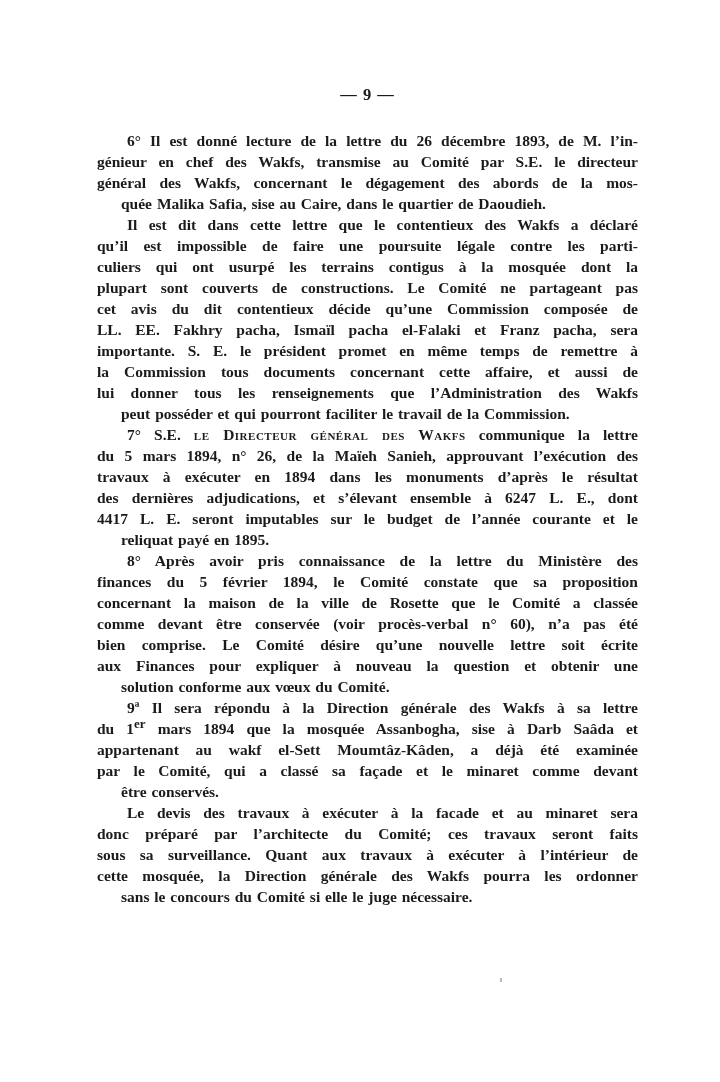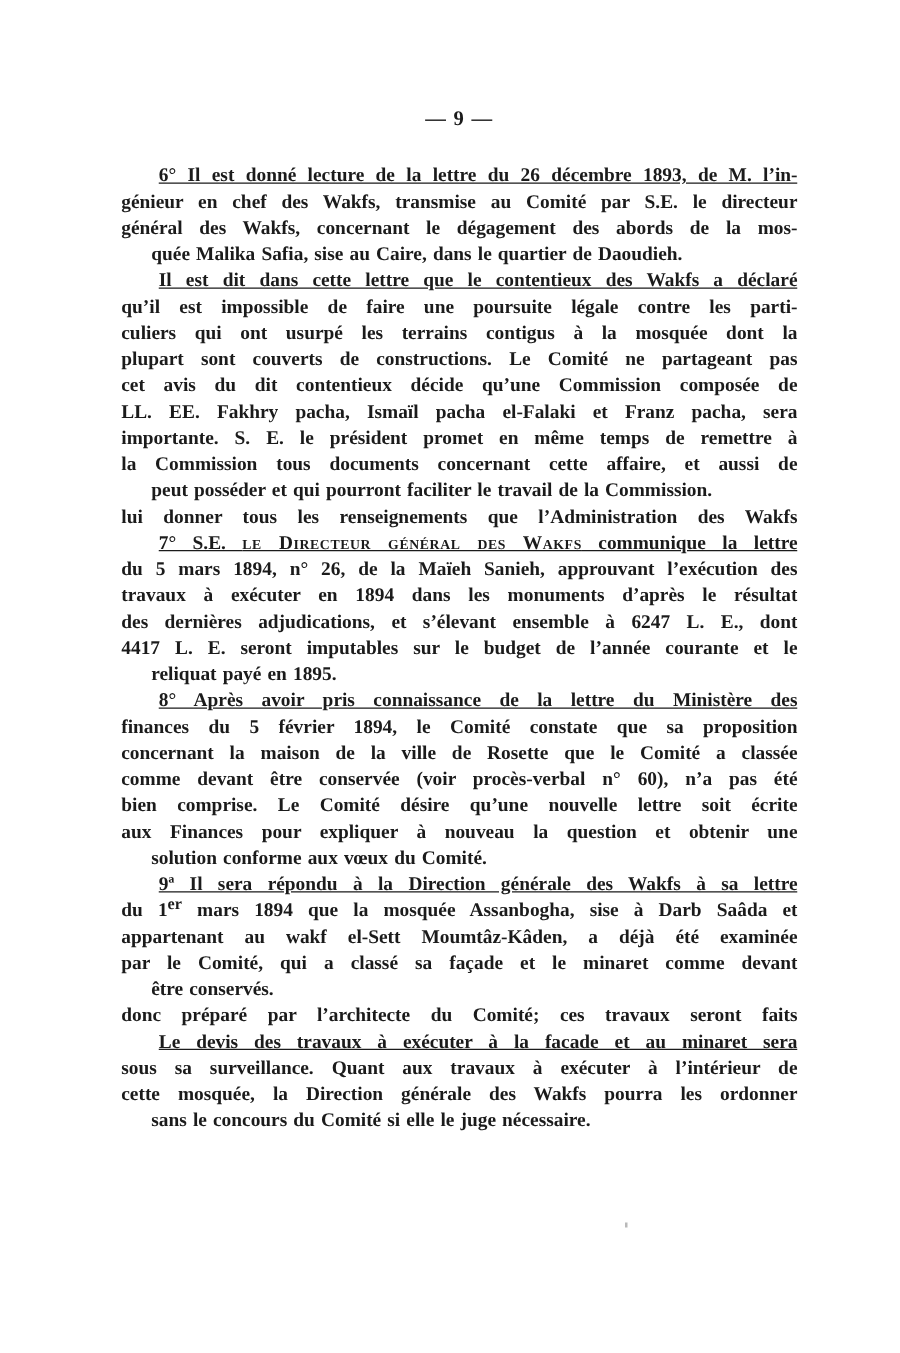--- a/index.html
+++ b/index.html
@@ -41,21 +41,20 @@
     text-align: justify;
     text-align-last: justify;
     word-spacing: 1px;
   }
   .line.end {
     text-align-last: left;
     margin-left: 24px;
   }
   .line.indent {
     text-indent: 30px;
-    text-decoration: underline;
   }
   .sc {
     font-variant: small-caps;
     letter-spacing: 0.5px;
   }
   .sup {
     vertical-align: super;
     font-size: 13px;
     line-height: 0;
   }
@@ -82,22 +81,22 @@
     </div>
     <div class="para">
       <div class="line indent"><span>Il est dit dans cette lettre que le contentieux des Wakfs a déclaré</span></div>
       <div class="line"><span>qu’il est impossible de faire une poursuite légale contre les parti-</span></div>
       <div class="line"><span>culiers qui ont usurpé les terrains contigus à la mosquée dont la</span></div>
       <div class="line"><span>plupart sont couverts de constructions. Le Comité ne partageant pas</span></div>
       <div class="line"><span>cet avis du dit contentieux décide qu’une Commission composée de</span></div>
       <div class="line"><span>LL. EE. Fakhry pacha, Ismaïl pacha el-Falaki et Franz pacha, sera</span></div>
       <div class="line"><span>importante. S. E. le président promet en même temps de remettre à</span></div>
       <div class="line"><span>la Commission tous documents concernant cette affaire, et aussi de</span></div>
+      <div class="line"><span>lui donner tous les renseignements que l’Administration des Wakfs</span></div>
       <div class="line end"><span>peut posséder et qui pourront faciliter le travail de la Commission.</span></div>
-      <div class="line"><span>lui donner tous les renseignements que l’Administration des Wakfs</span></div>
     </div>
     <div class="para">
       <div class="line indent"><span>7° S.E. </span><span class="sc">le Directeur général des Wakfs</span><span> communique la lettre</span></div>
       <div class="line"><span>du 5 mars 1894, n° 26, de la Maïeh Sanieh, approuvant l’exécution des</span></div>
       <div class="line"><span>travaux à exécuter en 1894 dans les monuments d’après le résultat</span></div>
       <div class="line"><span>des dernières adjudications, et s’élevant ensemble à 6247 L. E., dont</span></div>
       <div class="line"><span>4417 L. E. seront imputables sur le budget de l’année courante et le</span></div>
       <div class="line end"><span>reliquat payé en 1895.</span></div>
     </div>
     <div class="para">
@@ -110,21 +109,21 @@
       <div class="line end"><span>solution conforme aux vœux du Comité.</span></div>
     </div>
     <div class="para">
       <div class="line indent"><span>9ª Il sera répondu à la Direction générale des Wakfs à sa lettre</span></div>
       <div class="line"><span>du 1</span><span class="sup">er</span><span> mars 1894 que la mosquée Assanbogha, sise à Darb Saâda et</span></div>
       <div class="line"><span>appartenant au wakf el-Sett Moumtâz-Kâden, a déjà été examinée</span></div>
       <div class="line"><span>par le Comité, qui a classé sa façade et le minaret comme devant</span></div>
       <div class="line end"><span>être conservés.</span></div>
     </div>
     <div class="para">
+      <div class="line indent"><span>Le devis des travaux à exécuter à la facade et au minaret sera</span></div>
       <div class="line"><span>donc préparé par l’architecte du Comité; ces travaux seront faits</span></div>
-      <div class="line indent"><span>Le devis des travaux à exécuter à la facade et au minaret sera</span></div>
       <div class="line"><span>sous sa surveillance. Quant aux travaux à exécuter à l’intérieur de</span></div>
       <div class="line"><span>cette mosquée, la Direction générale des Wakfs pourra les ordonner</span></div>
       <div class="line end"><span>sans le concours du Comité si elle le juge nécessaire.</span></div>
     </div>
   </div>
 
 <div class="speck"></div>
 
 </body></html>

